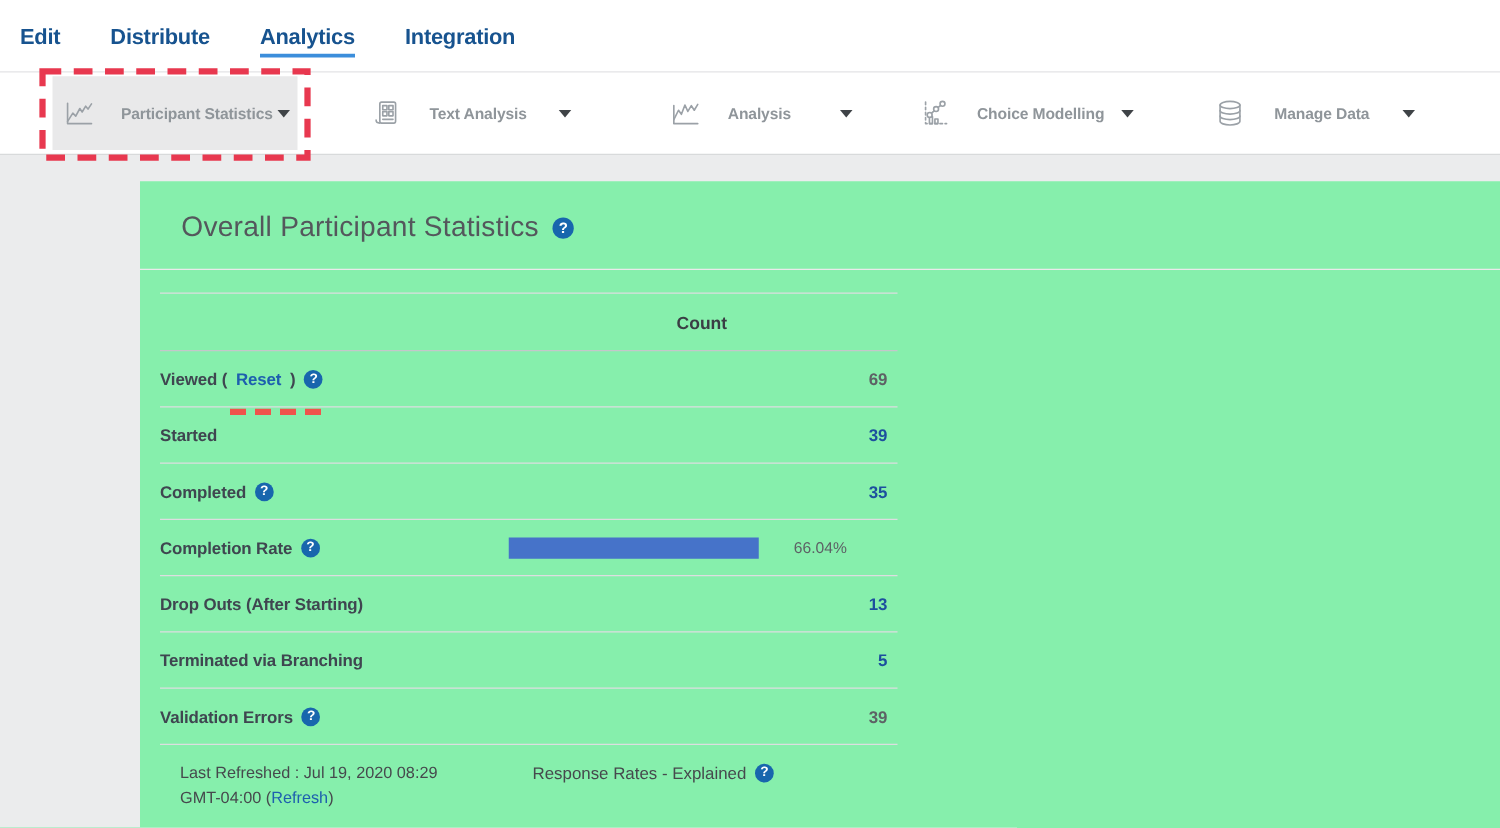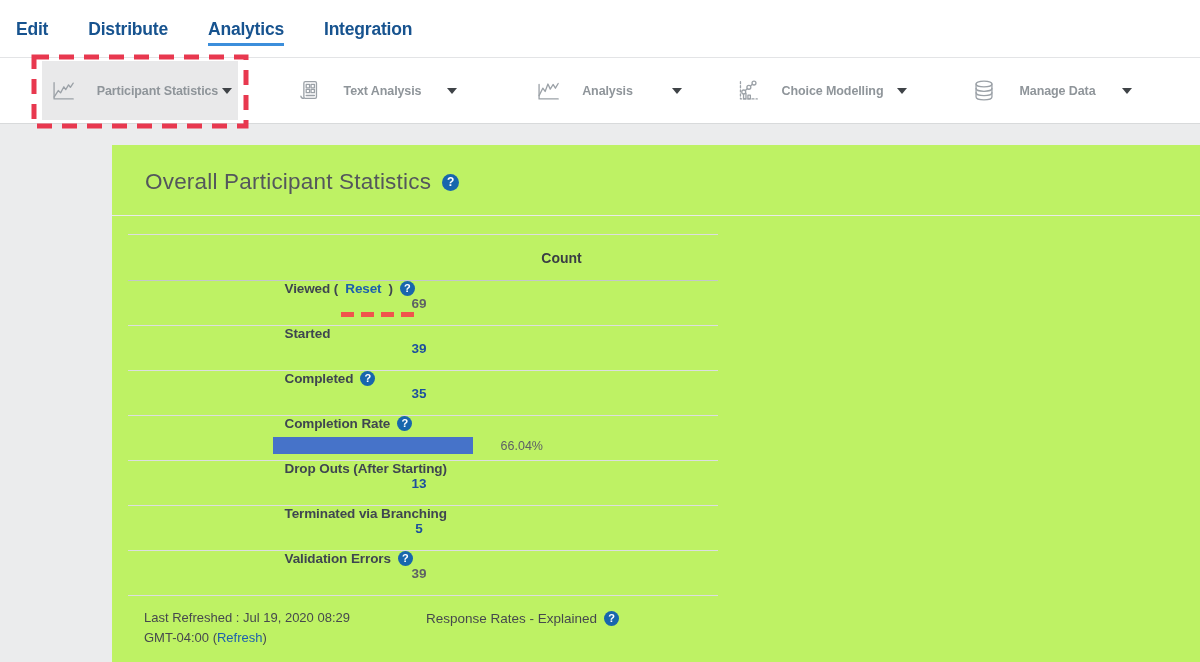--- a/index.html
+++ b/index.html
@@ -49,42 +49,42 @@
     border-left: 5px solid transparent; border-right: 5px solid transparent;
     border-top: 6px solid #3f4347;
   }
   .annotation-box {
     position: absolute; left: 11px; top: -4px; width: 218px; height: 75px;
     z-index: 4; pointer-events: none; overflow: visible;
   }
   
   .content-panel {
     position: absolute; left: 112px; top: 145px; right: 0; bottom: 0;
-    background: #bef264;
+    background: #86efac;
   }
   .title-row { padding: 24px 0 0 33px; display: flex; align-items: center; gap: 11px; }
   .page-title { font-size: 22.5px; font-weight: 400; color: #54575c; letter-spacing: 0.2px; }
   .title-divider { margin-top: 20px; border-bottom: 1px solid #e9eaeb; }
   .help-icon {
     display: inline-flex; align-items: center; justify-content: center;
     width: 15px; height: 15px; border-radius: 50%;
     background: #1866ad; color: #ffffff;
     font-size: 11px; font-weight: 700; flex: 0 0 auto;
     cursor: pointer; line-height: 1;
   }
   .help-icon.lg { width: 17px; height: 17px; font-size: 12px; }
   
   .stats-table { margin: 18px 0 0 16px; width: 590px; font-size: 13.5px; }
   .t-head {
     height: 47px; display: flex; align-items: center;
     border-top: 1px solid #dcdee0; border-bottom: 1px solid #c4c7ca;
   }
   .t-head-spacer { width: 277px; }
   .t-count-header { flex: 1; text-align: center; font-weight: 700; font-size: 14px; color: #3a3e44; }
-  .t-row { display: flex; align-items: center; height: 45px; border-bottom: 1px solid #dcdee0; flex-direction: column; }
+  .t-row { display: flex; align-items: center; height: 45px; border-bottom: 1px solid #dcdee0; }
   .t-label {
     width: 277px; font-weight: 700; color: #3f4650;
     display: flex; align-items: center; gap: 7px; position: relative;
     letter-spacing: -0.1px;
   }
   .t-content { flex: 1; display: flex; align-items: center; }
   .t-value { flex: 1; text-align: right; padding-right: 8px; font-weight: 700; color: #1c4f9e; }
   .t-value.gray { color: #5d6165; font-weight: 700; }
   .reset-link { color: #1d5fae; font-weight: 700; cursor: pointer; text-decoration: none; }
   .red-underline {

